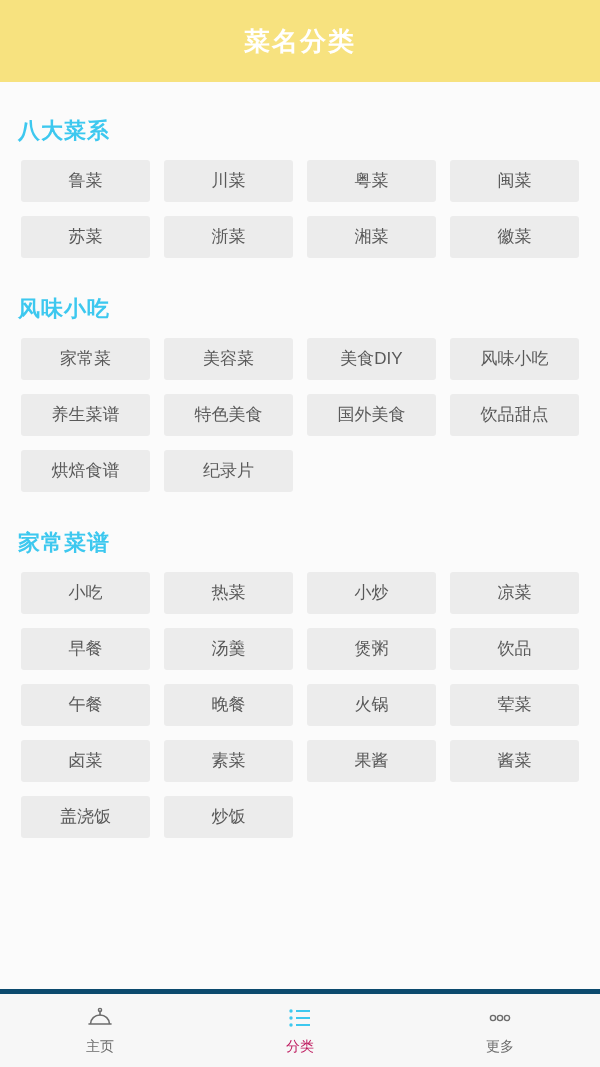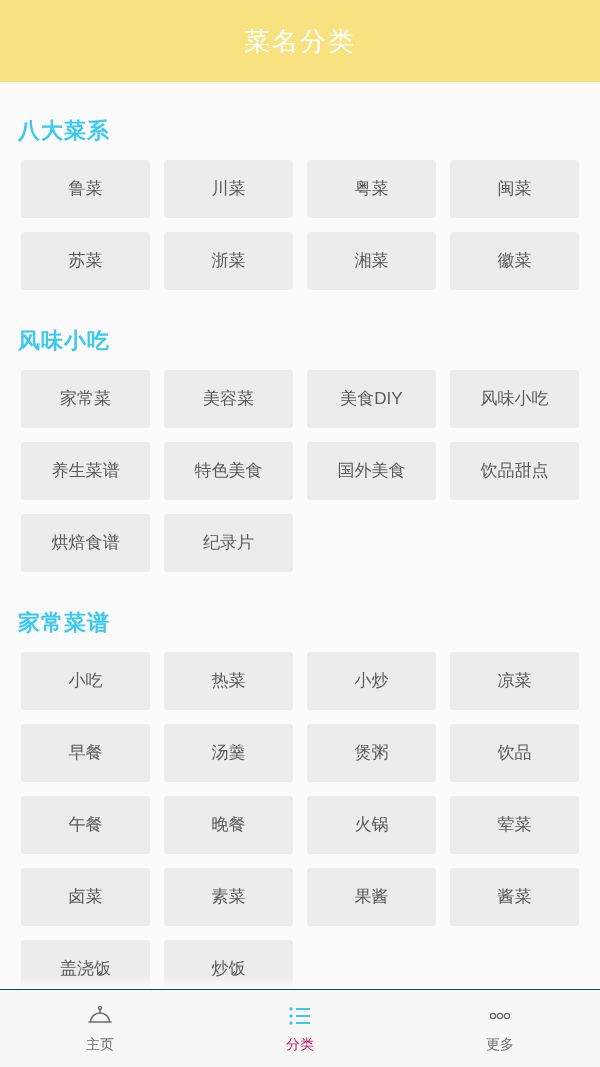--- a/index.html
+++ b/index.html
@@ -23,21 +23,21 @@
     height: 82px;
     flex: 0 0 82px;
     background: #f7e27f;
     display: flex;
     align-items: center;
     justify-content: center;
   }
   .header-title {
     color: #ffffff;
     font-size: 26px;
-    font-weight: normal;
+    font-weight: bold;
     letter-spacing: 2px;
   }
   
   .content {
     flex: 1 1 auto;
     overflow: hidden;
     padding: 12px 0 0 0;
     background: #fbfbfb;
   }
   .section { padding: 0 14px; }
@@ -53,35 +53,35 @@
     flex-wrap: wrap;
   }
   .cell {
     width: 25%;
     padding: 0 7px 14px 7px;
   }
   .chip {
     background: #ececec;
     color: #595959;
     font-size: 17px;
-    height: 58px;
+    height: 42px;
     border-radius: 3px;
     display: flex;
     align-items: center;
     justify-content: center;
     text-align: center;
     line-height: 1.1;
     user-select: none;
   }
   
   .tabbar {
     flex: 0 0 78px;
     height: 78px;
     background: #f7f7f7;
-    border-top: 1px solid #0c4a6e;
+    border-top: 5px solid #0c4a6e;
     display: flex;
   }
   .tab {
     flex: 1 1 0;
     display: flex;
     flex-direction: column;
     align-items: center;
     justify-content: center;
     gap: 7px;
   }

